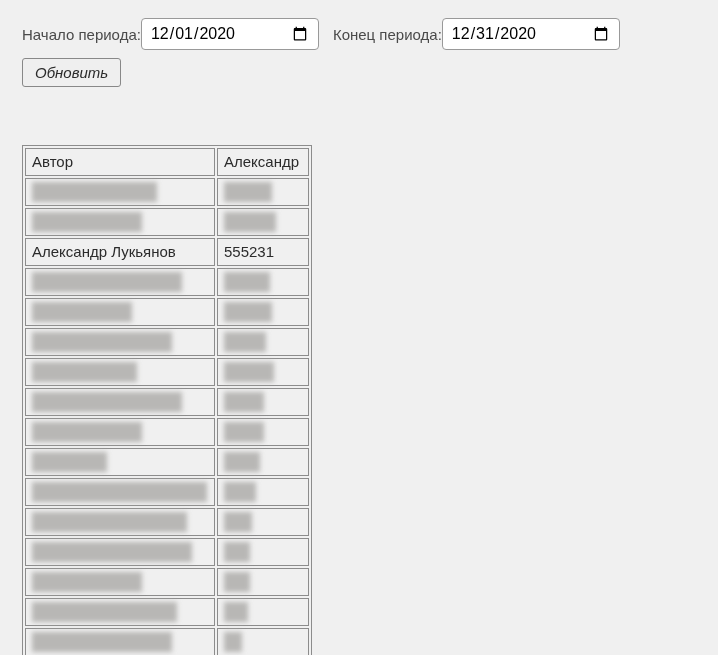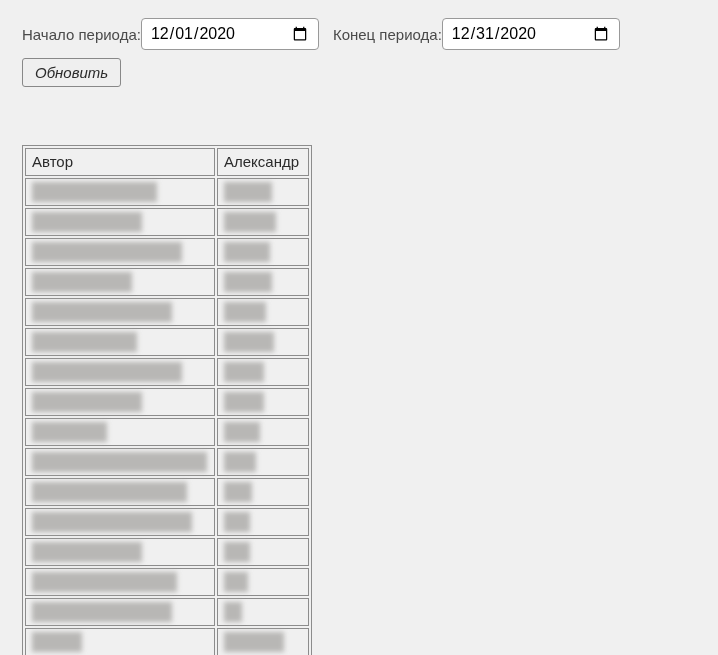--- a/index.html
+++ b/index.html
@@ -112,20 +112,24 @@
   </thead>
   <tbody id="tbody">
               <tr class="blurred">
                 <td><span class="blur-strip" style="width: 125px;">.</span></td>
                 <td><span class="blur-strip" style="width: 48px;">.</span></td>
               </tr>
               <tr class="blurred">
                 <td><span class="blur-strip" style="width: 110px;">.</span></td>
                 <td><span class="blur-strip" style="width: 52px;">.</span></td>
               </tr>
+              <tr>
+                <td>Александр Лукьянов</td>
+                <td>555231</td>
+              </tr>
               <tr class="blurred">
                 <td><span class="blur-strip" style="width: 150px;">.</span></td>
                 <td><span class="blur-strip" style="width: 46px;">.</span></td>
               </tr>
               <tr class="blurred">
                 <td><span class="blur-strip" style="width: 100px;">.</span></td>
                 <td><span class="blur-strip" style="width: 48px;">.</span></td>
               </tr>
               <tr class="blurred">
                 <td><span class="blur-strip" style="width: 140px;">.</span></td>

